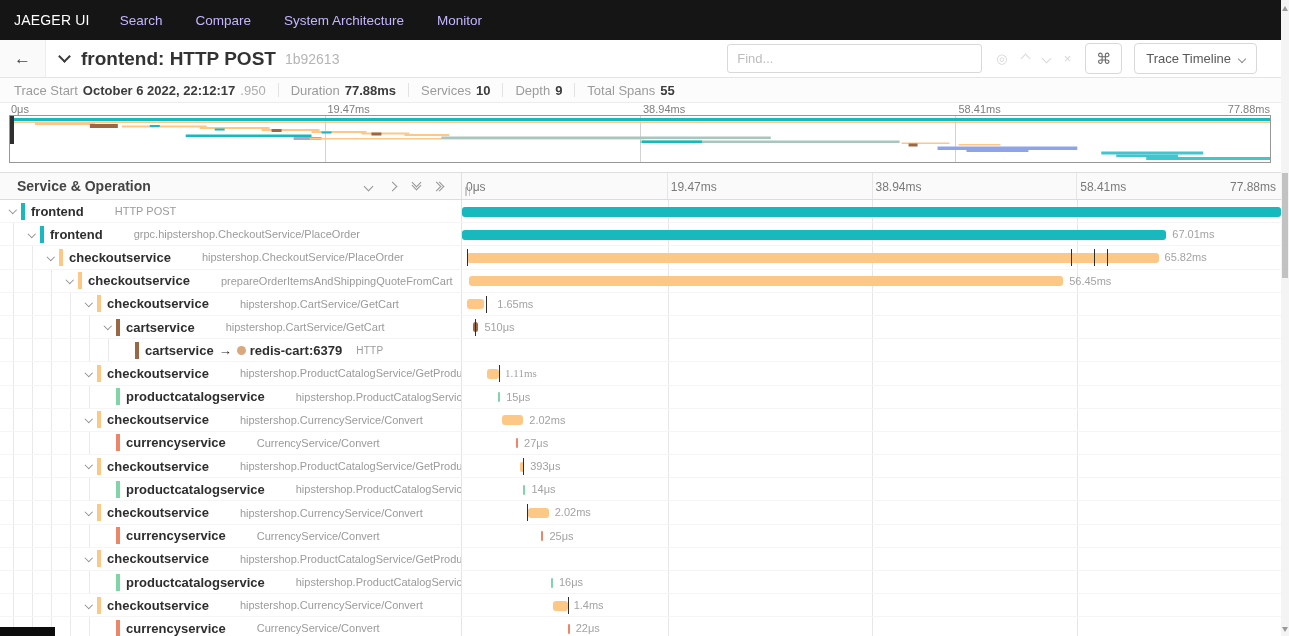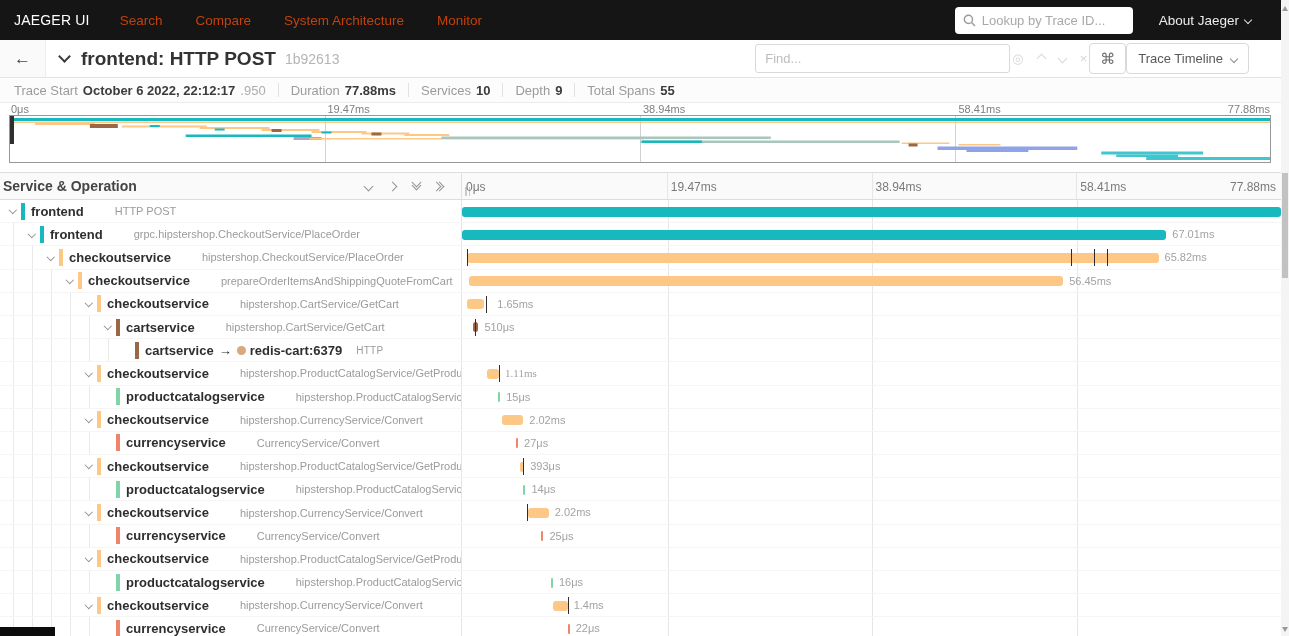--- a/index.html
+++ b/index.html
@@ -3,21 +3,21 @@
 <meta charset="utf-8">
 <style>
   * { margin:0; padding:0; box-sizing:border-box; }
   html,body { width:1289px; height:636px; overflow:hidden; background:#fff;
     font-family:"Liberation Sans", sans-serif; position:relative; }
 
   
   .nav { height:40px; background:#151515; display:flex; align-items:center;
     padding:0 14px; width:1281px; }
   .brand { color:#fff; font-size:14px; margin-right:30px; letter-spacing:.2px; }
-  .nav-item { color:#c2410c; font-size:13.5px; margin-right:33px; cursor:pointer; }
+  .nav-item { color:#c4b5fd; font-size:13.5px; margin-right:33px; cursor:pointer; }
   .nav-right { margin-left:auto; display:flex; align-items:center; gap:26px; margin-right:16px; }
   .lookup { position:relative; }
   .lookup input { width:178px; height:27px; border:none; border-radius:4px;
     padding:0 8px 0 27px; font-size:13px; font-family:inherit; color:#333; outline:none; }
   .lookup input::placeholder { color:#a9a9a9; }
   .lookup .mag { position:absolute; left:8px; top:6px; }
   .about { color:#ececec; font-size:13.5px; display:flex; align-items:center; gap:6px; cursor:pointer; }
   .chv { width:7px; height:7px; border-right:1.5px solid #8c8c8c; border-bottom:1.5px solid #8c8c8c;
     display:inline-block; }
   .chv.d { transform:rotate(45deg); }
@@ -27,21 +27,21 @@
 
   
   .thead { height:38px; display:flex; align-items:center; border-bottom:1px solid #e4e4e4;
     width:1281px; background:#fff; }
   .backbox { width:46px; height:100%; background:#fafafa; border-right:1px solid #ededed;
     display:flex; align-items:center; justify-content:center; font-size:17px; color:#444; cursor:pointer; }
   .title-chv { width:9px; height:9px; border-right:2.2px solid #3a3a3a; border-bottom:2.2px solid #3a3a3a;
     transform:rotate(45deg) ; display:inline-block; margin:0 12px 4px 14px; cursor:pointer; }
   .ttl { font-size:19px; color:#333; font-weight:600; }
   .tid { font-size:14px; color:#b5b5b5; margin-left:9px; }
-  .thead-right { margin-left:auto; display:flex; align-items:center; margin-right:32px; }
+  .thead-right { margin-left:auto; display:flex; align-items:center; margin-right:24px; gap:12px; }
   .find { width:255px; height:29px; border:1px solid #d9d9d9; border-radius:3px; padding:0 9px;
     font-size:13px; font-family:inherit; color:#333; outline:none; }
   .find::placeholder { color:#bdbdbd; }
   .fic { color:#d6d6d6; font-size:13px; display:flex; align-items:center; gap:14px; margin:0 2px; }
   .fic .chv { border-color:#d9d9d9; }
   .btn { height:31px; border:1px solid #d9d9d9; border-radius:4px; background:#fff; display:flex;
     align-items:center; justify-content:center; font-size:13px; color:#595959; cursor:pointer; }
   .btn.cmd { width:37px; font-size:15px; color:#6a6a6a; }
   .btn.view { padding:0 11px; gap:8px; }
 
@@ -61,21 +61,21 @@
   .mini-grid i { position:absolute; top:0; bottom:0; width:1px; background:#d2d2d2; }
   .mini-handle { position:absolute; left:0; top:0; width:4px; height:28px; background:#2f2f2f; }
   .mini svg { position:absolute; inset:0; width:100%; height:100%; }
 
   .gap9 { height:9px; }
 
   
   .ruler { height:28px; display:flex; border-top:1px solid #dedede; border-bottom:1px solid #dcdcdc;
     background:#fafafa; width:1281px; }
   .ruler-left { width:462px; border-right:1px solid #e0e0e0; display:flex; align-items:center;
-    padding:0 10px 0 3px;justify-content:space-between; }
+    padding:0 10px 0 17px;justify-content:space-between; }
   .so-title { font-size:14px; color:#454545; font-weight:600; }
   .hicons { margin-left:auto; display:flex; align-items:center; gap:17px; padding-right:8px; }
   .hicons .chv { border-color:#949494; }
   .icon-col { display:inline-flex; flex-direction:column; }
   .icon-col .chv { margin-top:-4px; }
   .icon-row { display:inline-flex; }
   .icon-row .chv { margin-left:-4px; }
   .ruler-right { flex:1; position:relative; font-size:12px; color:#7a7a7a; }
   .ruler-right .tick { position:absolute; top:7px; }
   .grabber { position:absolute; left:3px; bottom:3px; display:flex; gap:2px; }
@@ -117,35 +117,20 @@
 </style>
 </head>
 <body>
 
 <div class="nav">
   <span class="brand">JAEGER UI</span>
   <span class="nav-item">Search</span>
   <span class="nav-item">Compare</span>
   <span class="nav-item">System Architecture</span>
   <span class="nav-item">Monitor</span>
-  <div class="nav-right">
-    <span class="lookup">
-      <span class="mag">
-        <svg width="13" height="13" viewBox="0 0 13 13">
-            <circle cx="5.4" cy="5.4" r="4.1" fill="none" stroke="#9a9a9a" stroke-width="1.4"></circle>
-            <line x1="8.6" y1="8.6" x2="12" y2="12" stroke="#9a9a9a" stroke-width="1.4"></line>
-          </svg>
-      </span>
-      <input placeholder="Lookup by Trace ID..." style="">
-    </span>
-    <span class="about">
-      <span>About Jaeger</span>
-      <i class="chv d white"></i>
-    </span>
-  </div>
 </div>
 
 <div class="thead">
   <div class="backbox">
     <span>←</span>
   </div>
   <i class="title-chv"></i>
   <span class="ttl">frontend: HTTP POST</span>
   <span class="tid">1b92613</span>
   <div class="thead-right">

